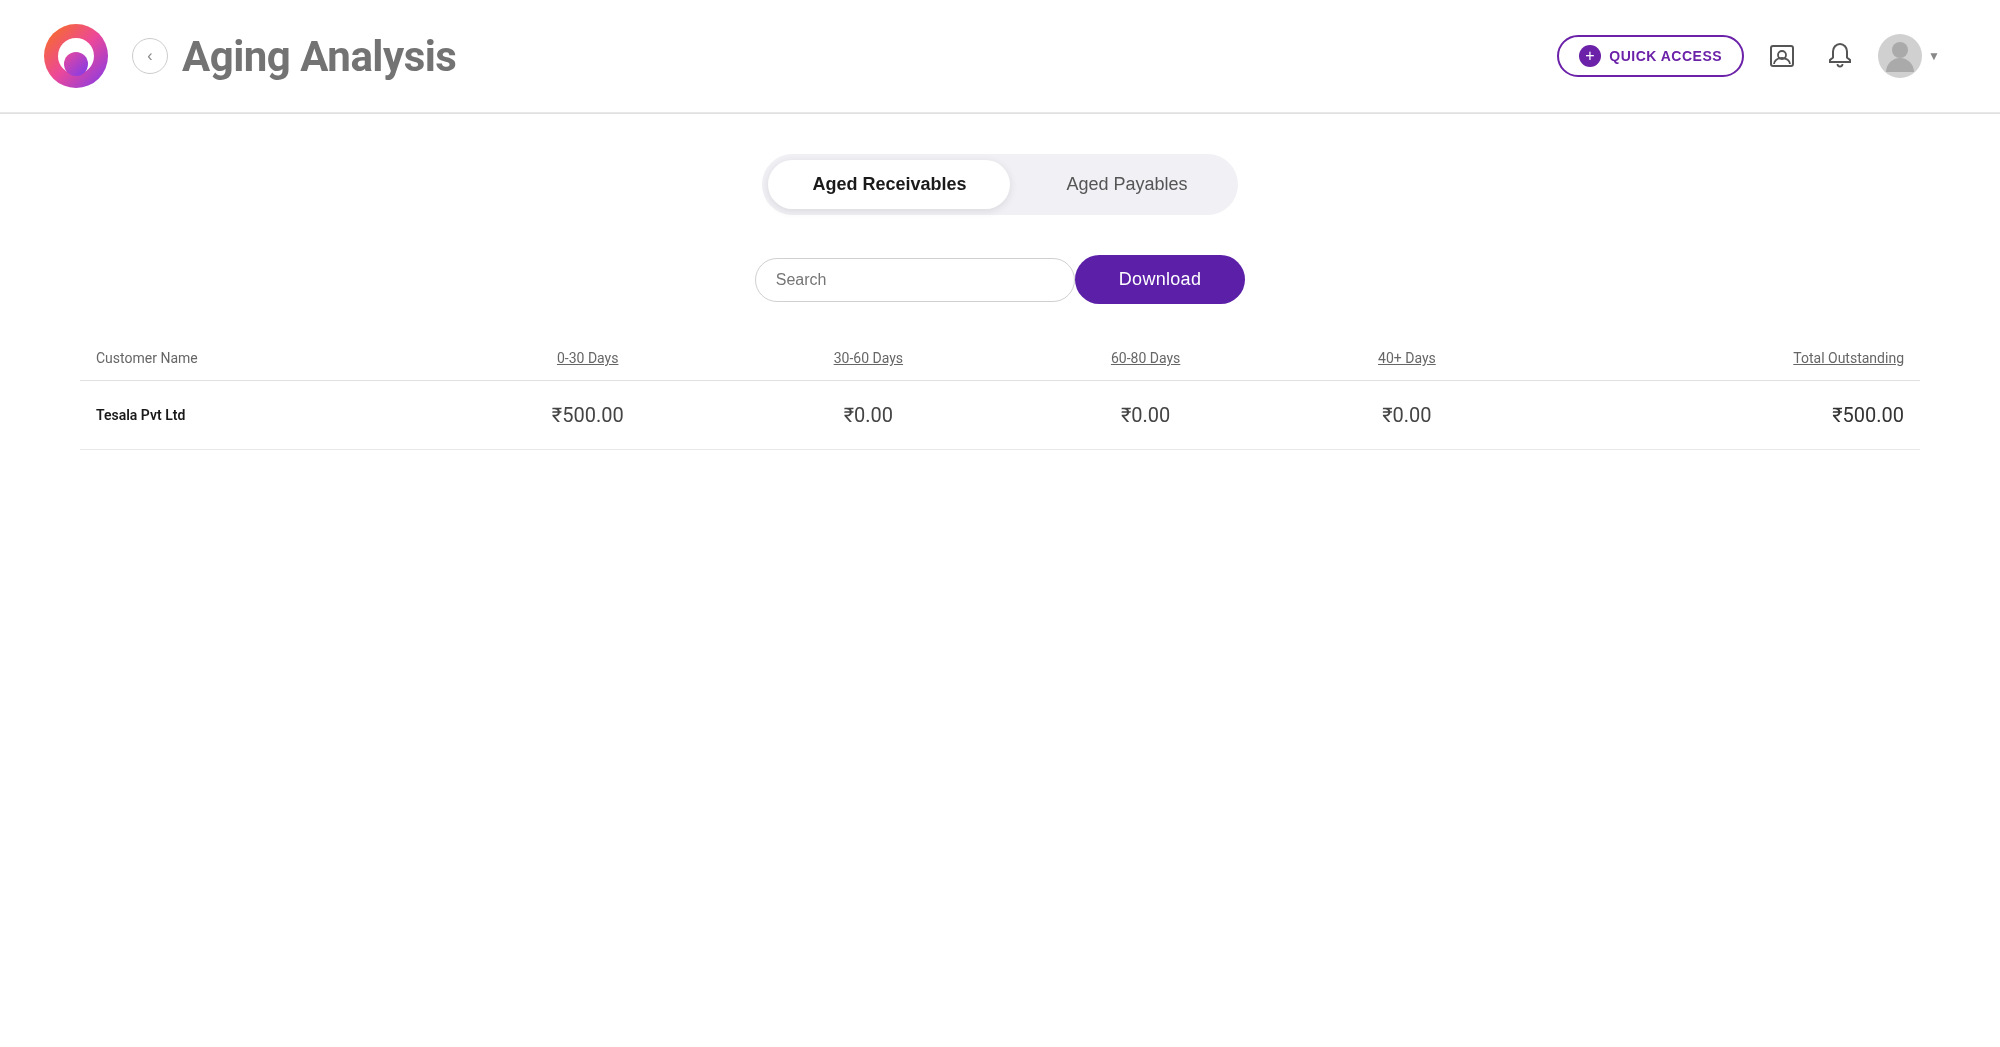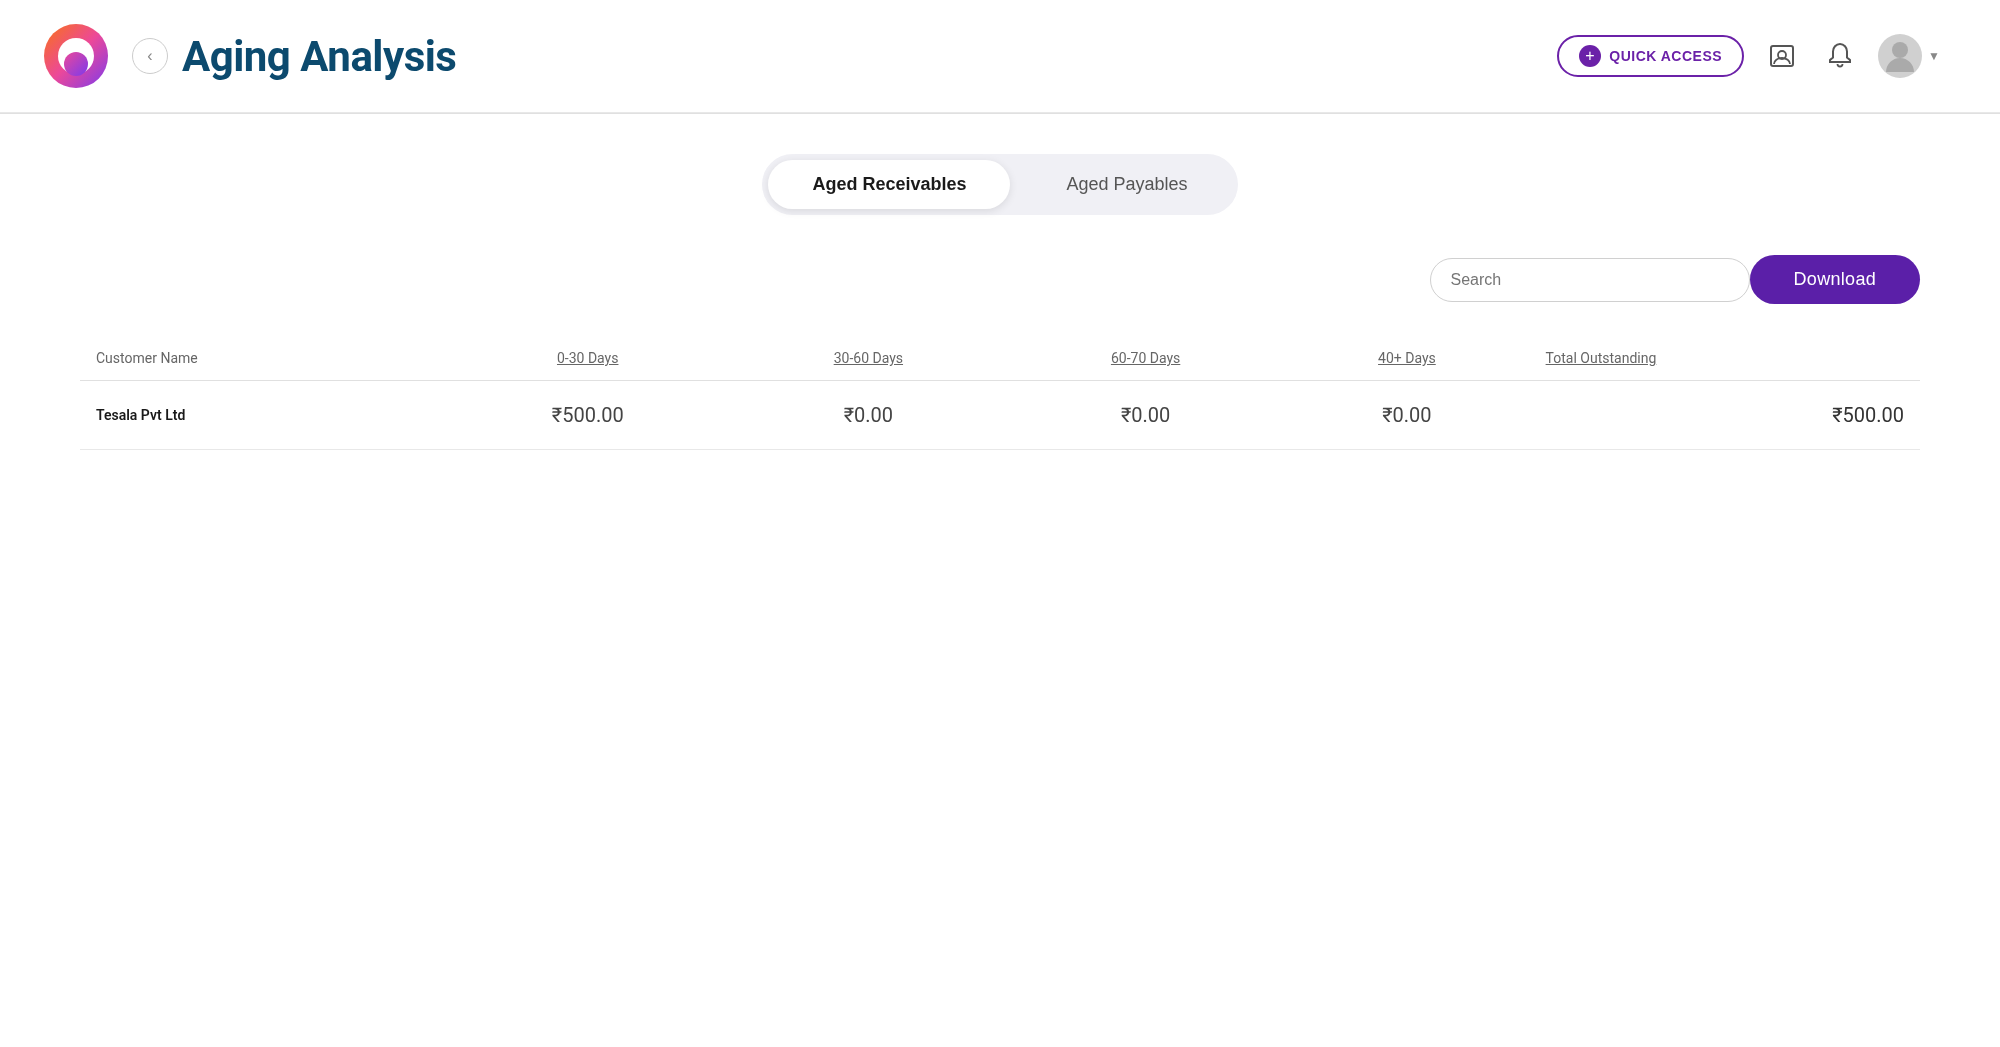--- a/index.html
+++ b/index.html
@@ -42,21 +42,21 @@
       display: flex;
       align-items: center;
       justify-content: center;
       color: #888;
       font-size: 16px;
     }
 
     .page-title {
       font-size: 42px;
       font-weight: 700;
-      color: #0c4a6e;
+      color: #737373;
       letter-spacing: -0.5px;
     }
 
     .header-actions {
       display: flex;
       align-items: center;
       gap: 18px;
     }
 
     .quick-access-btn {
@@ -163,21 +163,21 @@
     }
 
     .tab-btn.inactive {
       background: transparent;
       color: #555;
     }
 
     
     .controls-row {
       display: flex;
-      justify-content: flex-end;
+      justify-content: center;
       align-items: center;
       margin-bottom: 32px;
     }
 
     .search-input {
       width: 320px;
       padding: 12px 20px;
       border: 1.5px solid #d0d0d0;
       border-radius: 30px;
       font-size: 16px;
@@ -215,21 +215,21 @@
       font-weight: 400;
       color: #666;
     }
 
     .data-table th:not(:first-child) {
       text-align: center;
       text-decoration: underline;
     }
 
     .data-table th:last-child {
-      text-align: left;
+      text-align: right;
     }
 
     .data-table tbody tr {
       border-bottom: 1px solid #e8e8e8;
     }
 
     .data-table td {
       padding: 22px 16px;
       font-size: 20px;
       color: #333;
@@ -340,21 +340,21 @@
     <input type="text" class="search-input" placeholder="Search" style="">
     <button class="download-btn">Download</button>
   </div>
 
   <table class="data-table">
     <thead>
       <tr>
         <th>Customer Name</th>
         <th>0-30 Days</th>
         <th>30-60 Days</th>
-        <th>60-70 Days</th>
+        <th>60-80 Days</th>
         <th>40+ Days</th>
         <th>Total Outstanding</th>
       </tr>
     </thead>
     <tbody id="table-body">
     <tr>
       <td>Tesala Pvt Ltd</td>
       <td>₹500.00</td>
       <td>₹0.00</td>
       <td>₹0.00</td>

